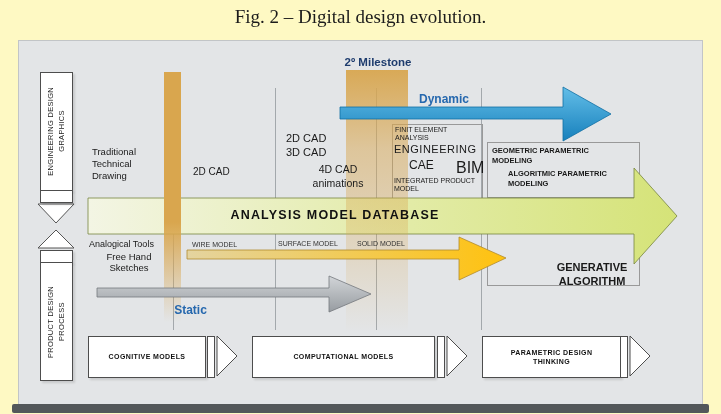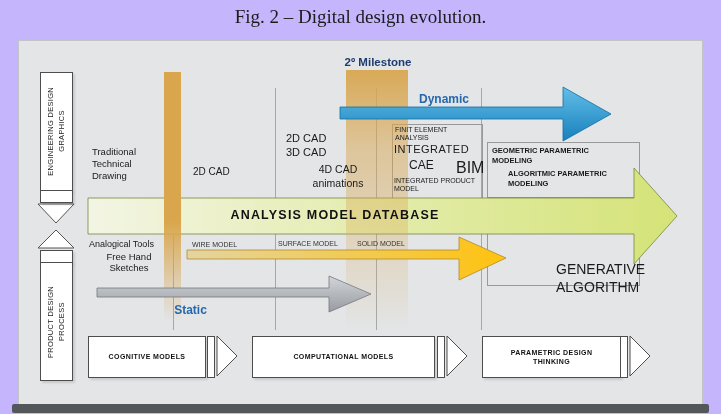--- a/index.html
+++ b/index.html
@@ -1,16 +1,16 @@
 <!DOCTYPE html>
 <html><head>
 <meta charset="utf-8">
 <style>
   html,body{margin:0;padding:0;background:#fff;}
-  #page{position:relative;width:721px;height:414px;background:#c4b5fd;overflow:hidden;
+  #page{position:relative;width:721px;height:414px;background:#fef9c3;overflow:hidden;
         font-family:"Liberation Sans",sans-serif;}
   .abs{position:absolute;}
   .lbl{position:absolute;color:#1a1a1a;white-space:pre-line;line-height:1.25;}
   .ctr{text-align:center;}
   #caption{left:0;top:5px;width:721px;text-align:center;
            font-family:"Liberation Serif",serif;font-size:19px;color:#1c1c1c;}
   #panel{left:18px;top:40px;width:683px;height:363px;background:#E3E5E7;
          border:1px solid #c2c5c7;}
   #bottom-strip{left:12px;top:404px;width:697px;height:9px;background:#53575A;border-radius:2px;}
   .gridline{top:88px;width:1px;height:242px;background:#A3A8AC;}
@@ -121,34 +121,34 @@
 Technical
 Drawing</div>
   <div class="lbl" style="left:193px;top:166px;font-size:10px;">2D CAD</div>
   <div class="lbl" style="left:286px;top:131px;font-size:11px;line-height:1.3;">2D CAD
 3D CAD</div>
   <div class="lbl ctr" style="left:300px;top:163px;width:76px;font-size:10.5px;line-height:1.3;">4D CAD
 animations</div>
 
   <div class="lbl" style="left:395px;top:126px;font-size:7px;line-height:1.2;">FINIT ELEMENT
 ANALYSIS</div>
-  <div class="lbl" style="left:394px;top:143px;font-size:11px;letter-spacing:.5px;">INTEGRATED</div>
+  <div class="lbl" style="left:394px;top:143px;font-size:11px;letter-spacing:.5px;">ENGINEERING</div>
   <div class="lbl" style="left:409px;top:158px;font-size:12px;">CAE</div>
   <div class="lbl" style="left:456px;top:158px;font-size:16px;">BIM</div>
   <div class="lbl" style="left:394px;top:177px;font-size:7px;line-height:1.2;">INTEGRATED PRODUCT
 MODEL</div>
 
   <div class="lbl" style="left:492px;top:146px;font-size:7.5px;font-weight:bold;line-height:1.3;">GEOMETRIC PARAMETRIC
 MODELING</div>
   <div class="lbl" style="left:508px;top:169px;font-size:7.5px;font-weight:bold;line-height:1.3;">ALGORITMIC PARAMETRIC
 MODELING</div>
 
   <div class="lbl" style="left:89px;top:239px;font-size:9px;">Analogical Tools</div>
   <div class="lbl ctr" style="left:103px;top:251px;width:52px;font-size:9.5px;line-height:1.2;">Free Hand
 Sketches</div>
   <div class="lbl" style="left:192px;top:241px;font-size:7px;color:#333;">WIRE MODEL</div>
   <div class="lbl" style="left:278px;top:240px;font-size:7px;color:#333;">SURFACE MODEL</div>
   <div class="lbl" style="left:357px;top:240px;font-size:7px;color:#333;">SOLID MODEL</div>
 
-  <div class="lbl ctr" style="left:556px;top:261px;width:72px;font-size:14px;line-height:1.25;">GENERATIVE
+  <div class="lbl ctr" style="left:556px;top:261px;width:72px;font-size:11px;line-height:1.25;font-weight:bold;">GENERATIVE
 ALGORITHM</div>
 
 </div>
 
 </body></html>

